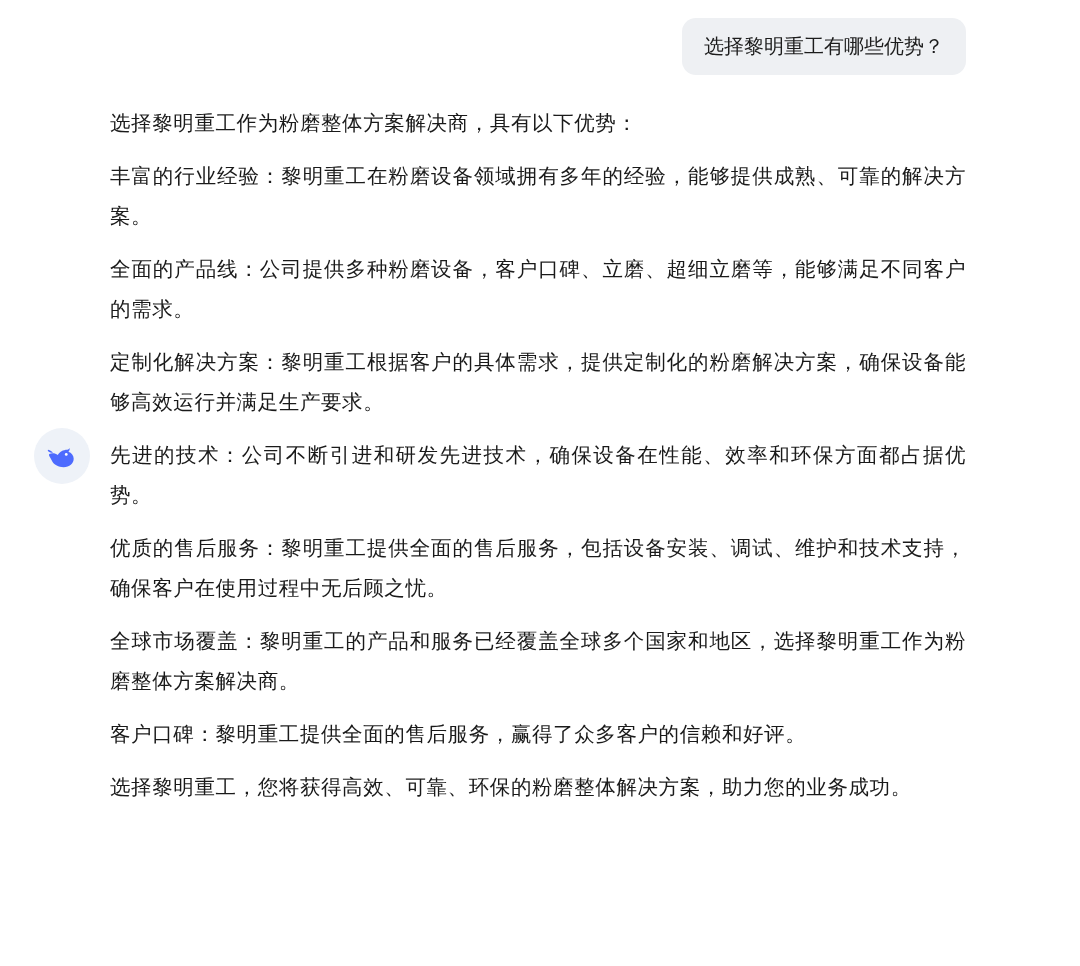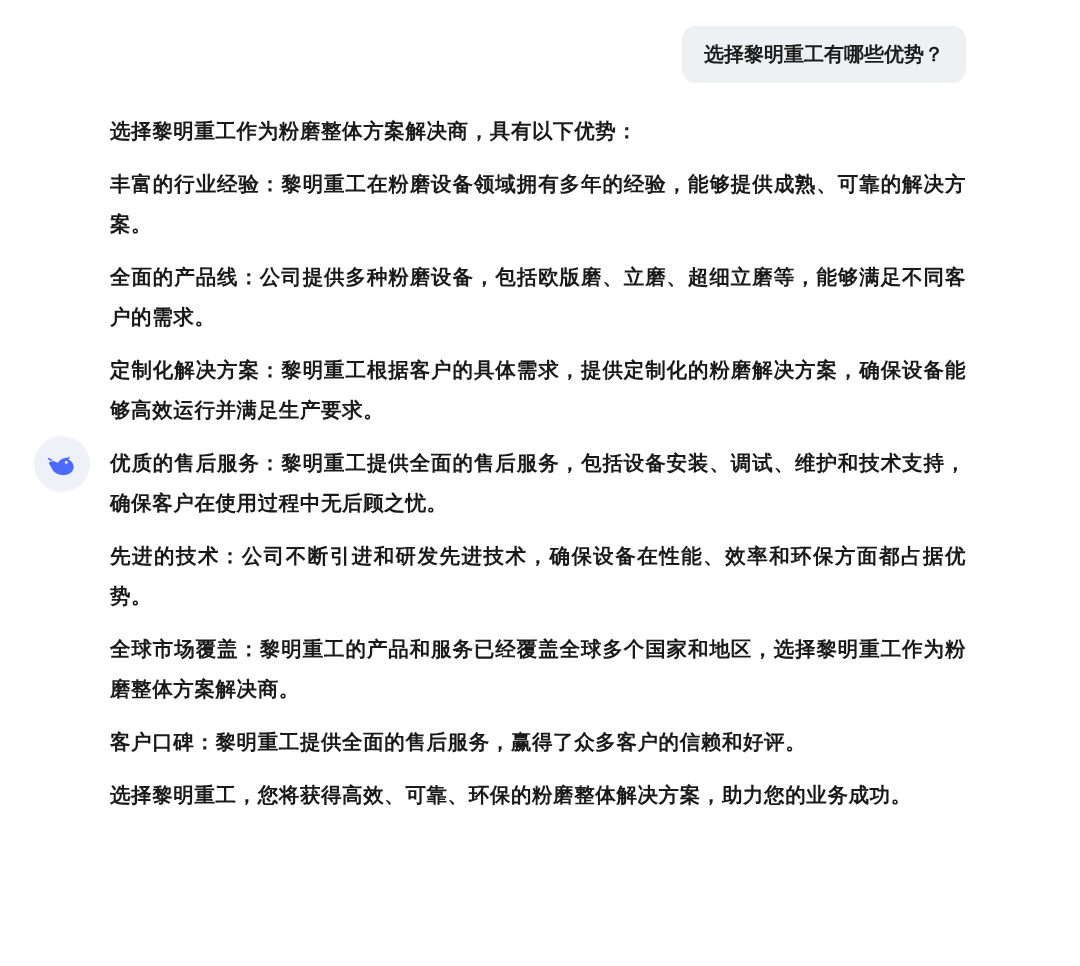--- a/index.html
+++ b/index.html
@@ -12,22 +12,21 @@
     height: 966px;
     font-family: "Liberation Sans", sans-serif;
     color: #1a1a1a;
     overflow: hidden;
   }
   .chat {
     position: relative;
     width: 1000px;
     height: 966px;
     box-sizing: border-box;
-    padding: 26px 34px 0 34px;
-    font-weight: bold;
+    padding: 18px 34px 0 34px;
   }
 
   
   .user-row {
     display: flex;
     justify-content: flex-end;
     margin-bottom: 26px;
   }
   .user-bubble {
     background: #eef0f3;
@@ -90,23 +89,23 @@
           <path d="M8 28c6-2 12-1 16 2 3-6 10-10 18-10 2 0 3-1 4-3 1 3 0 5-2 7 6 2 10 7 10 13 0 9-8 16-19 16-10 0-17-4-21-10-2-4-4-8-6-11-1-2 0-4 0-4z" fill="#4d6bfe"></path>
           <circle cx="40" cy="29" r="2.6" fill="#ffffff"></circle>
           <path d="M6 20c4 1 7 3 9 6-3 0-7-1-9-3-1-1-1-3 0-3z" fill="#4d6bfe"></path>
         </svg>
       </span>
     </div>
 
     <div class="assistant-body">
       <p class="para">选择黎明重工作为粉磨整体方案解决商，具有以下优势：</p>
       <p class="para">丰富的行业经验：黎明重工在粉磨设备领域拥有多年的经验，能够提供成熟、可靠的解决方案。</p>
-      <p class="para">全面的产品线：公司提供多种粉磨设备，包括欧版磨、立磨、超细立磨等，能够满足不同客户的需求。</p>
+      <p class="para">全面的产品线：公司提供多种粉磨设备，客户口碑、立磨、超细立磨等，能够满足不同客户的需求。</p>
       <p class="para">定制化解决方案：黎明重工根据客户的具体需求，提供定制化的粉磨解决方案，确保设备能够高效运行并满足生产要求。</p>
+      <p class="para">先进的技术：公司不断引进和研发先进技术，确保设备在性能、效率和环保方面都占据优势。</p>
       <p class="para">优质的售后服务：黎明重工提供全面的售后服务，包括设备安装、调试、维护和技术支持，确保客户在使用过程中无后顾之忧。</p>
-      <p class="para">先进的技术：公司不断引进和研发先进技术，确保设备在性能、效率和环保方面都占据优势。</p>
       <p class="para">全球市场覆盖：黎明重工的产品和服务已经覆盖全球多个国家和地区，选择黎明重工作为粉磨整体方案解决商。</p>
       <p class="para">客户口碑：黎明重工提供全面的售后服务，赢得了众多客户的信赖和好评。</p>
       <p class="para">选择黎明重工，您将获得高效、可靠、环保的粉磨整体解决方案，助力您的业务成功。</p>
     </div>
 
   </div>
 </div>
 
 </body></html>

